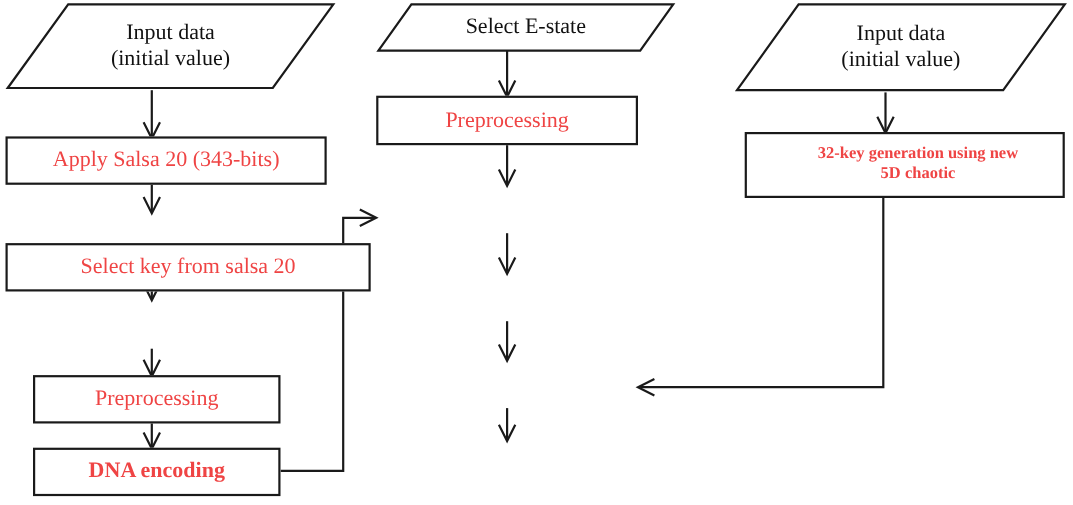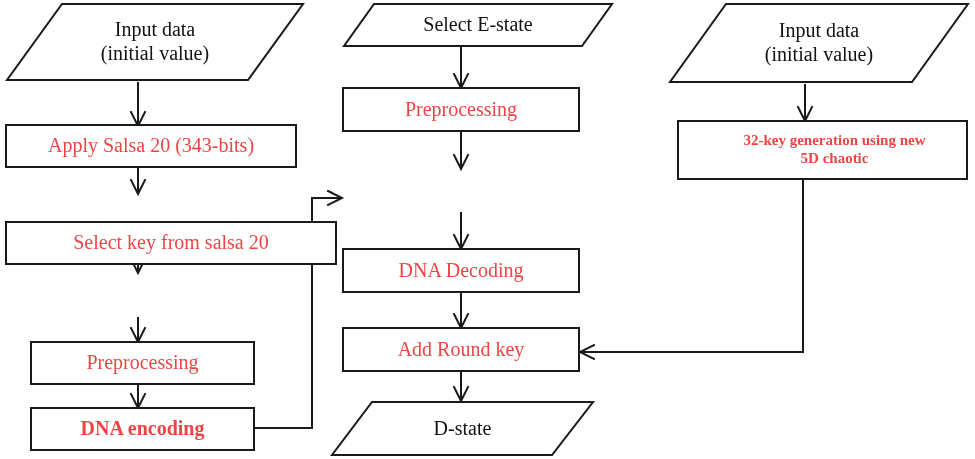--- a/index.html
+++ b/index.html
@@ -176,36 +176,22 @@
     <div class="para-label t20">
       <span>Select E-state</span>
     </div>
   </div>
 
   <div class="node rect t20" style="left:342px; top:87px; width:238px; height:45px;">
     <span>Preprocessing</span>
   </div>
 
 
-  <div class="node rect t20" style="left:342px; top:248px; width:238px; height:45px;">
-    <span>DNA Decoding</span>
-  </div>
-
-  <div class="node rect t20" style="left:342px; top:327px; width:238px; height:45px;">
-    <span>Add Round key</span>
-  </div>
-
-  <div class="para-wrap" style="left:330px; top:400px; width:265px; height:57px;">
-    <svg class="para-svg" width="265" height="57" viewBox="0 0 265 57">
-      <polygon points="42,2 263,2 222,55 2,55" fill="#ffffff" stroke="#1a1a1a" stroke-width="2"></polygon>
-    </svg>
-    <div class="para-label t20">
-      <span>D-state</span>
-    </div>
-  </div>
+
+
 
   <div class="para-wrap" style="left:668px; top:2px; width:302px; height:82px;">
     <svg class="para-svg" width="302" height="82" viewBox="0 0 302 82">
       <polygon points="58,2 300,2 244,80 2,80" fill="#ffffff" stroke="#1a1a1a" stroke-width="2"></polygon>
     </svg>
     <div class="para-label t20">
       <div>
         <div>Input data</div>
         <div>(initial value)</div>
       </div>

